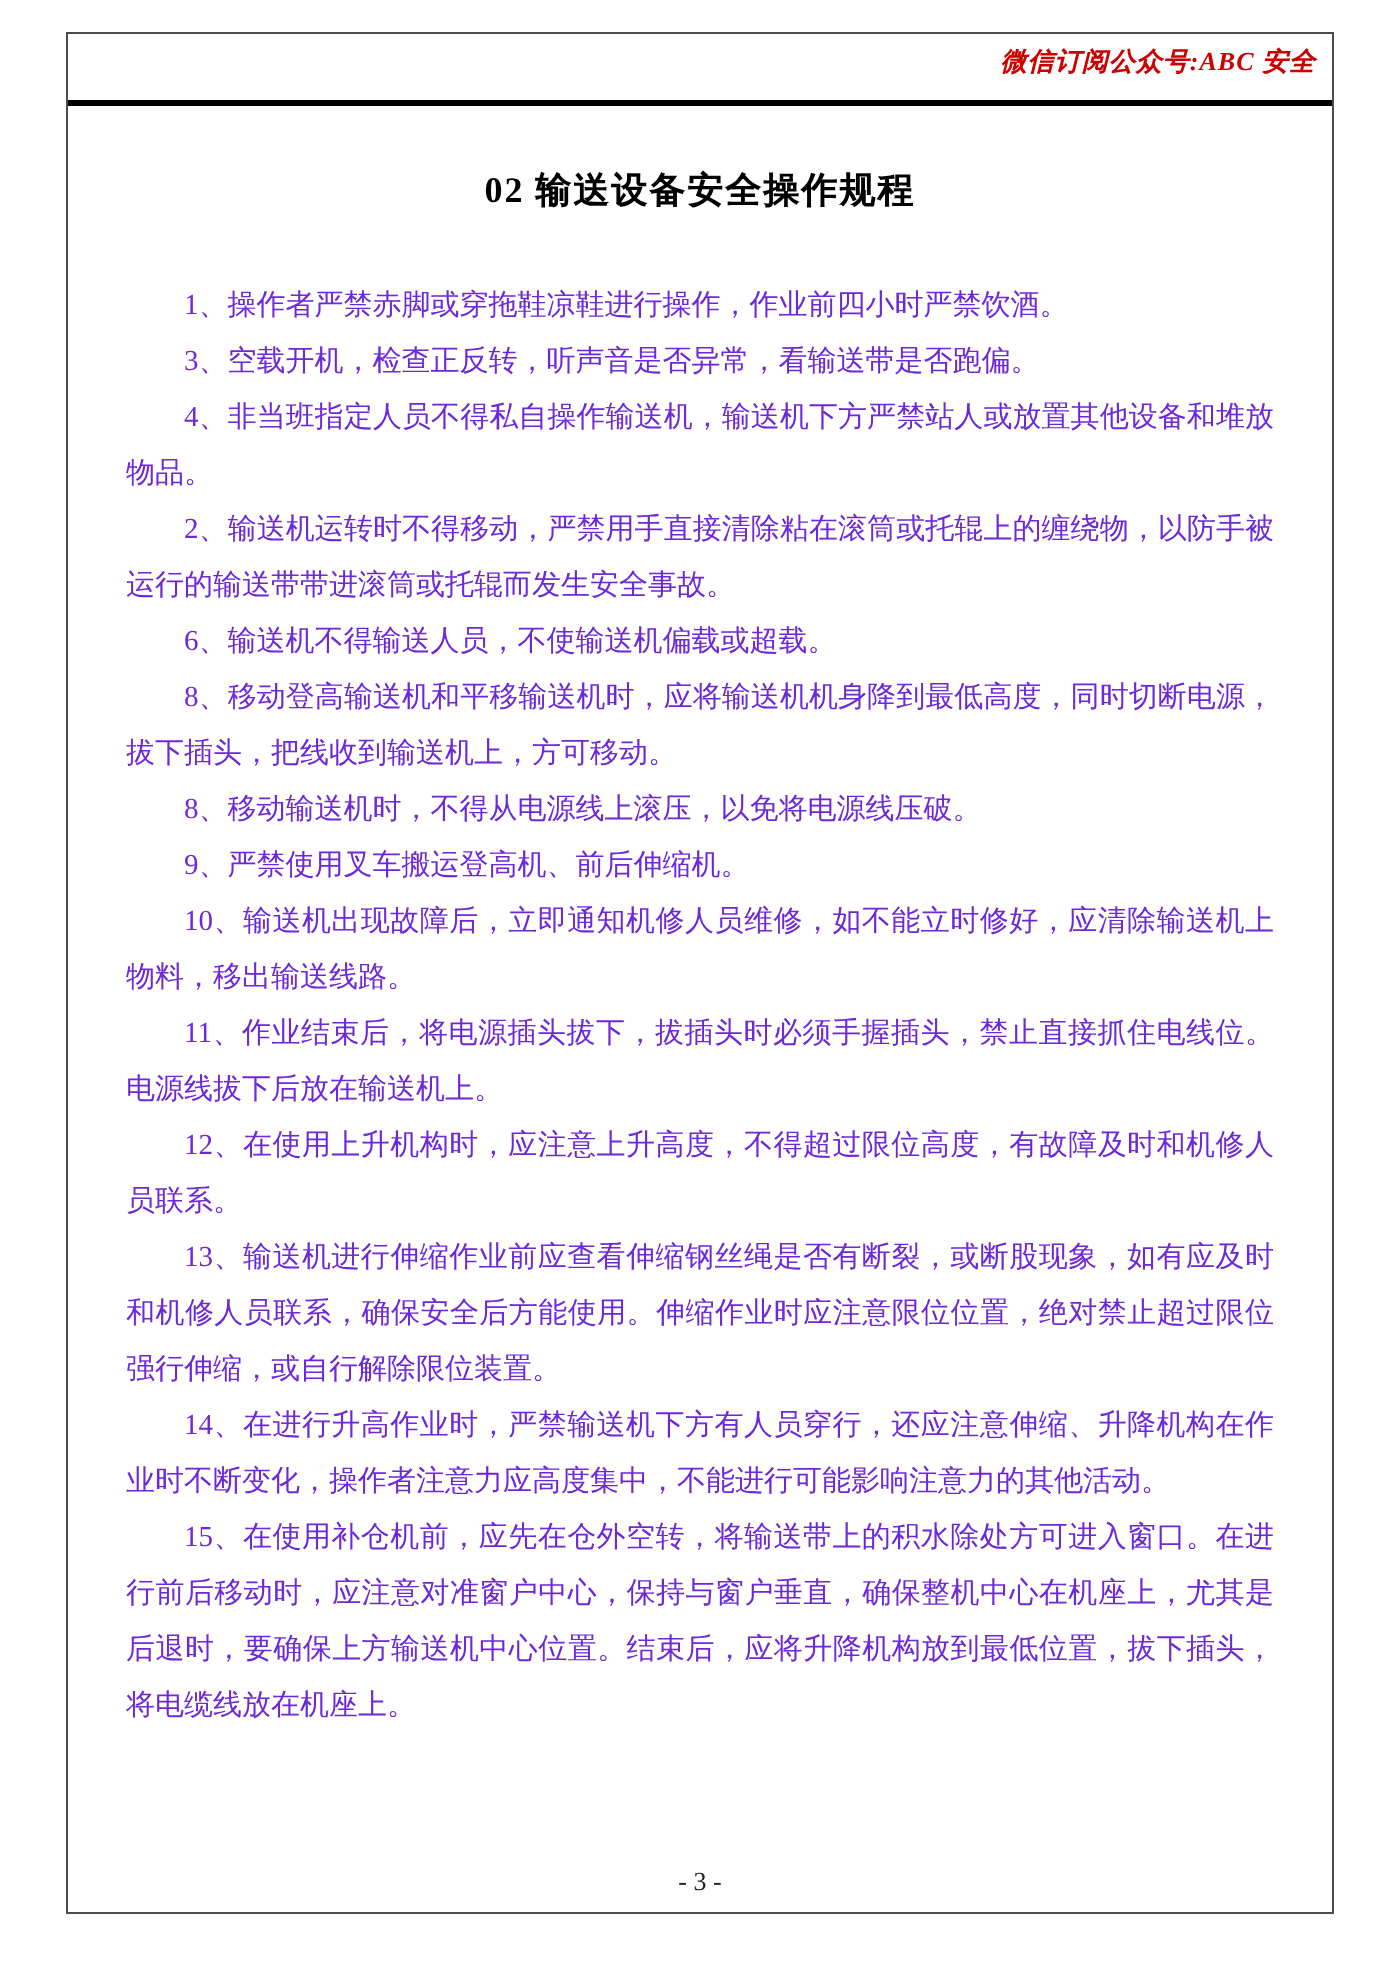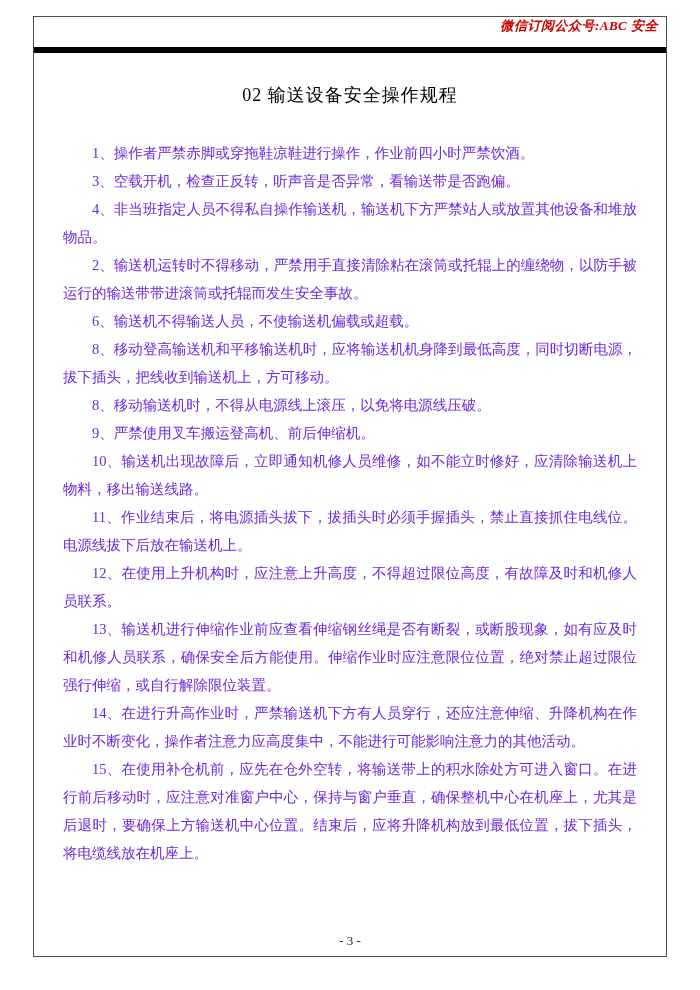--- a/index.html
+++ b/index.html
@@ -28,44 +28,44 @@
     bottom: 33px;
     border: 1px solid #4d4d4d;
     box-sizing: border-box;
   }
   .header-band {
     position: absolute;
     top: 0;
     left: 0;
     right: 0;
     height: 36px;
-    border-bottom: 6px solid #000000;
+    border-bottom: 3px solid #000000;
     display: flex;
-    align-items: flex-start;
+    align-items: center;
     justify-content: flex-end;
     padding: 0 8px 5px 0;
     box-sizing: border-box;
   }
   .watermark {
     color: #cc0000;
     font-style: italic;
     font-weight: bold;
     font-size: 13px;
     letter-spacing: 0.5px;
   }
   .content {
     position: absolute;
     top: 36px;
     left: 29px;
     right: 29px;
   }
   .doc-title {
     text-align: center;
     font-size: 18px;
-    font-weight: normal;
+    font-weight: bold;
     letter-spacing: 1px;
     margin: 30px 0 32px 0;
     color: #000000;
   }
   .para {
     margin: 0;
     font-size: 14.5px;
     line-height: 28px;
     text-align: justify;
     text-indent: 2em;

